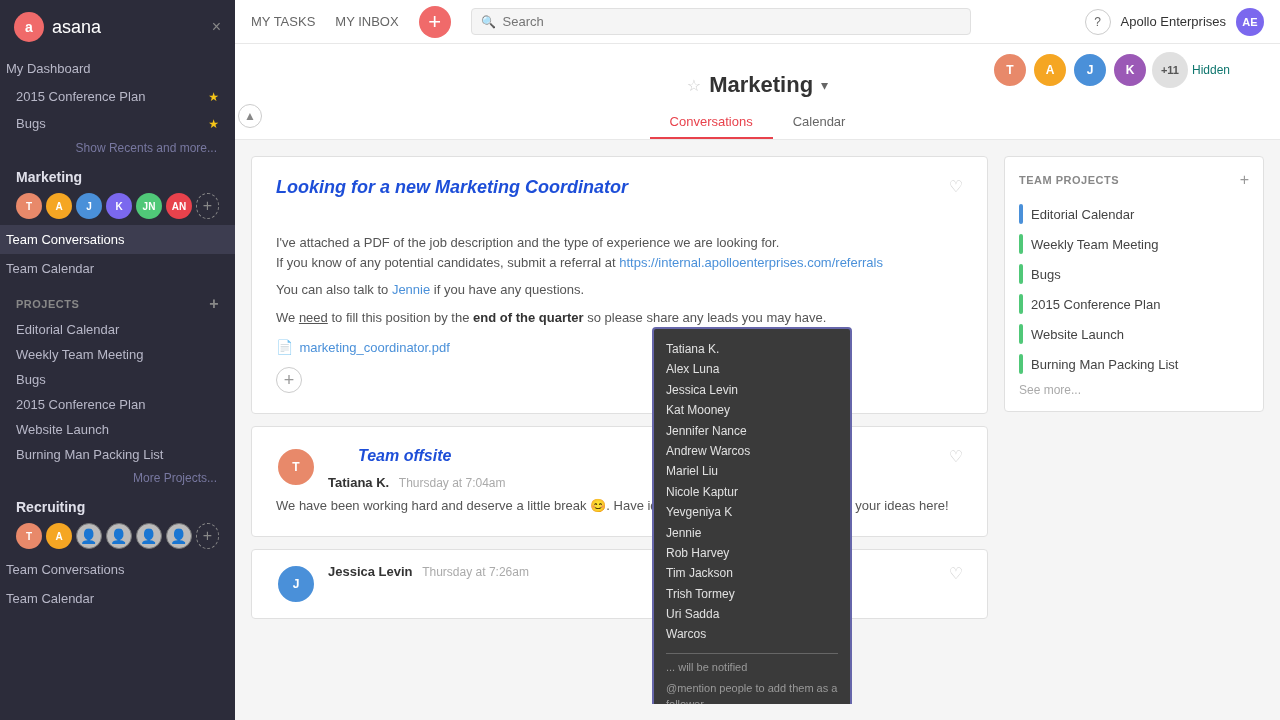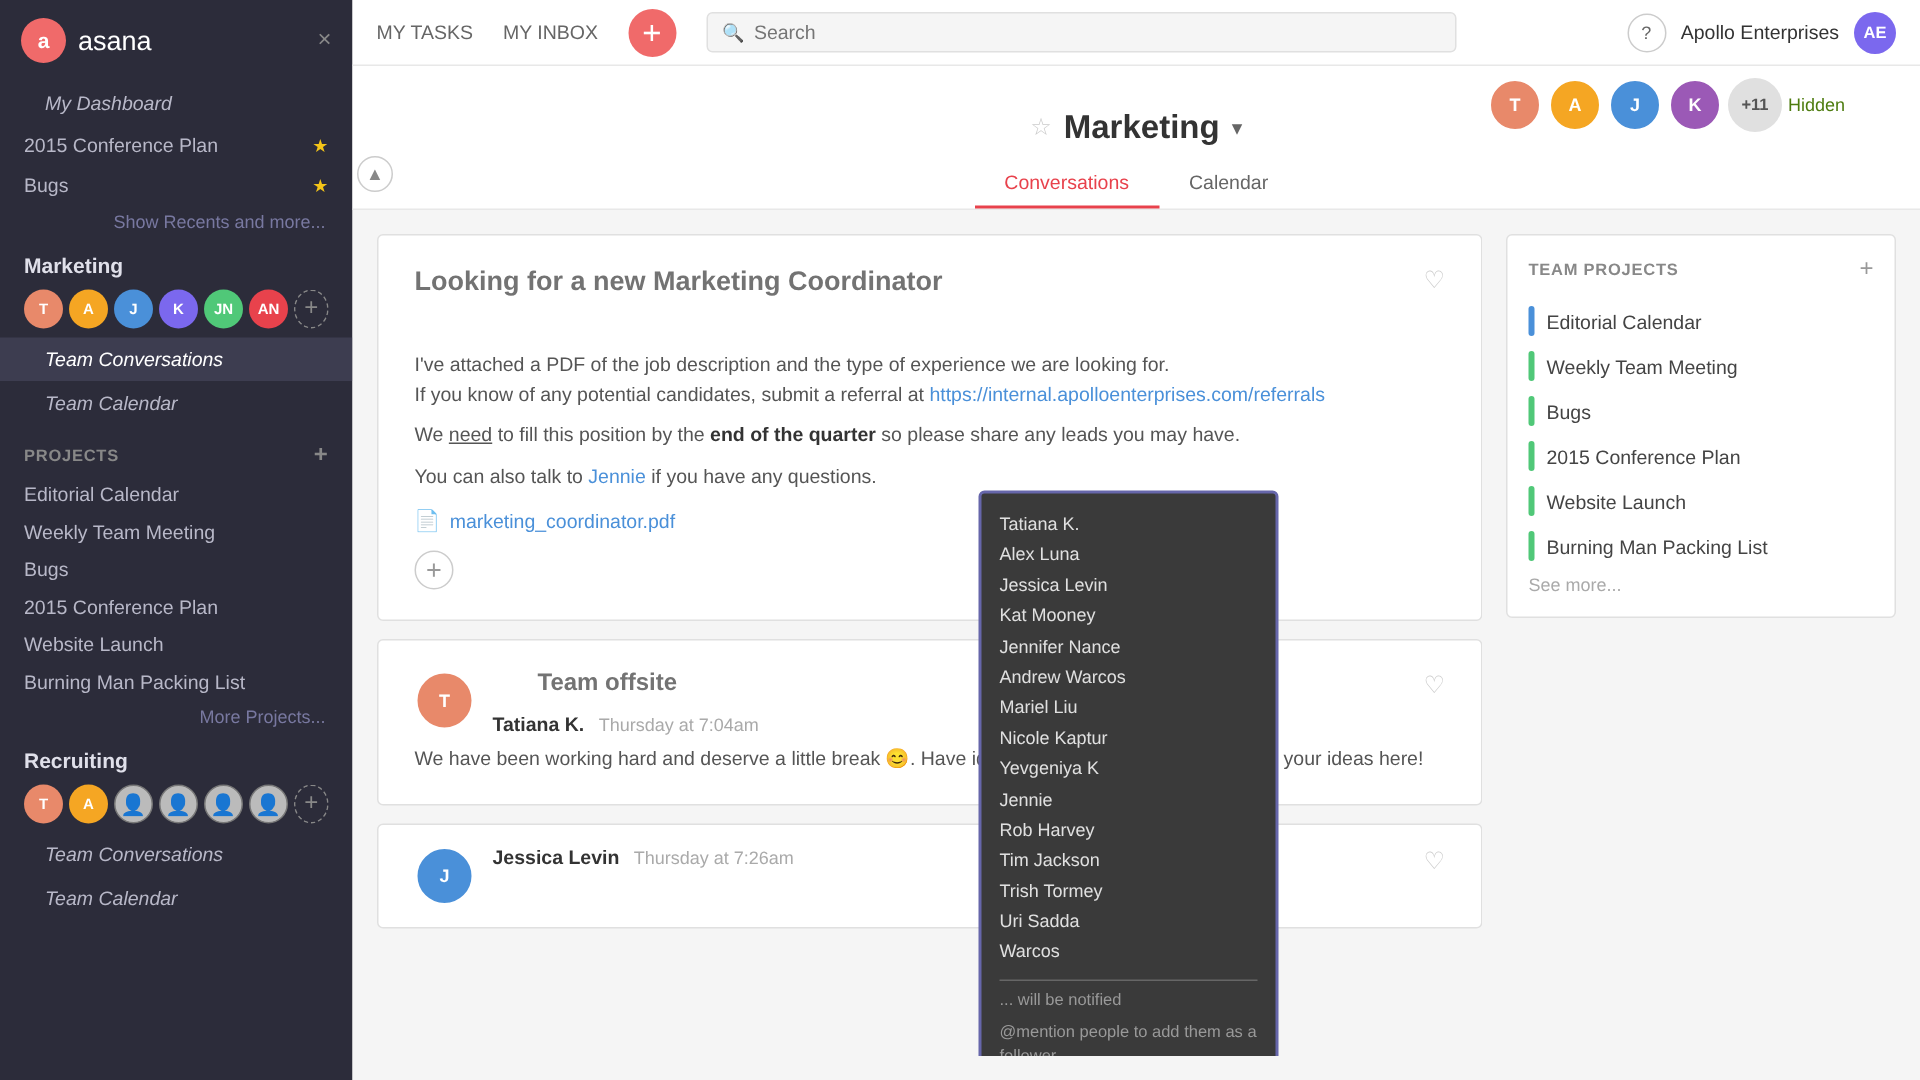--- a/index.html
+++ b/index.html
@@ -35,25 +35,25 @@
       width: 30px; height: 30px;
       background: #f06a6a;
       border-radius: 50%;
       display: flex; align-items: center; justify-content: center;
       color: white; font-weight: bold; font-size: 14px;
     }
     .asana-logo-text { color: white; font-size: 18px; font-weight: 300; }
     .sidebar-close { color: #888; cursor: pointer; font-size: 16px; }
 
     .sidebar-nav-item {
-      padding: 7px 30px;
+      padding: 7px 6px;
       cursor: pointer;
       color: #b8b8c8;
       font-size: 13px;
-      display: flex; align-items: center; gap: 6px; font-style: italic;
+      display: flex; align-items: center; gap: 6px;
     }
 
     .sidebar-section {
       padding: 12px 16px 4px;
       font-size: 11px;
       font-weight: 700;
       text-transform: uppercase;
       color: #888;
       letter-spacing: 0.5px;
       display: flex; justify-content: space-between; align-items: center;
@@ -235,21 +235,21 @@
       border: 2px solid white;
     }
     .avatar-count {
       background: #e0e0e0;
       color: #555;
       width: 36px; height: 36px; border-radius: 50%;
       display: flex; align-items: center; justify-content: center;
       font-size: 11px; font-weight: 600;
     }
     .hidden-btn {
-      font-size: 12px; color: #4d7c0f; cursor: pointer;
+      font-size: 12px; color: #0f766e; cursor: pointer;
     }
 
     
     .content-area {
       display: flex;
       flex: 1;
       overflow: hidden;
       padding: 16px;
       gap: 16px;
     }
@@ -268,22 +268,23 @@
     .conversation-card {
       background: white;
       border-radius: 4px;
       border: 1px solid #e0e0e0;
       padding: 20px 24px;
       position: relative;
     }
     .conversation-title {
       font-size: 18px;
       font-weight: 600;
-      color: #737373;
+      color: #1d4ed8;
       margin-bottom: 10px;
+      font-style: italic;
     }
     .conversation-body {
       font-size: 13px;
       color: #555;
       line-height: 1.5;
     }
     .conversation-body a { color: #4a90d9; text-decoration: none; }
     .conversation-body strong { font-weight: 700; color: #333; }
     .conversation-body .person-link { color: #4a90d9; }
 
@@ -514,22 +515,22 @@
     <div class="conversations-list">
 
       <div class="conversation-card" style="position:relative;">
         <div style="display:flex;justify-content:space-between;align-items:flex-start;">
           <div class="conversation-title">Looking for a new Marketing Coordinator</div>
           <span class="heart-icon">♡</span>
         </div>
         <div class="conversation-body">
           <p style="margin-top:25px;">I've attached a PDF of the job description and the type of experience we are looking for.</p>
           <p style="margin-top:0;">If you know of any potential candidates, submit a referral at <a>https://internal.apolloenterprises.com/referrals</a></p>
+          <p style="margin-top:8px;">You can also talk to <a class="person-link">Jennie</a> if you have any questions.</p>
           <p style="margin-top:8px;">We <span style="text-decoration:underline">need</span> to fill this position by the <strong>end of the quarter</strong> so please share any leads you may have.</p>
-          <p style="margin-top:8px;">You can also talk to <a class="person-link">Jennie</a> if you have any questions.</p>
         </div>
         <div class="attachment">
           <span class="file-icon">📄</span>
           <span>marketing_coordinator.pdf</span>
         </div>
         <div class="add-comment-btn">+</div>
 
         <div class="notified-popup">
           <div class="notified-popup-content">
             <ul class="notified-list">

